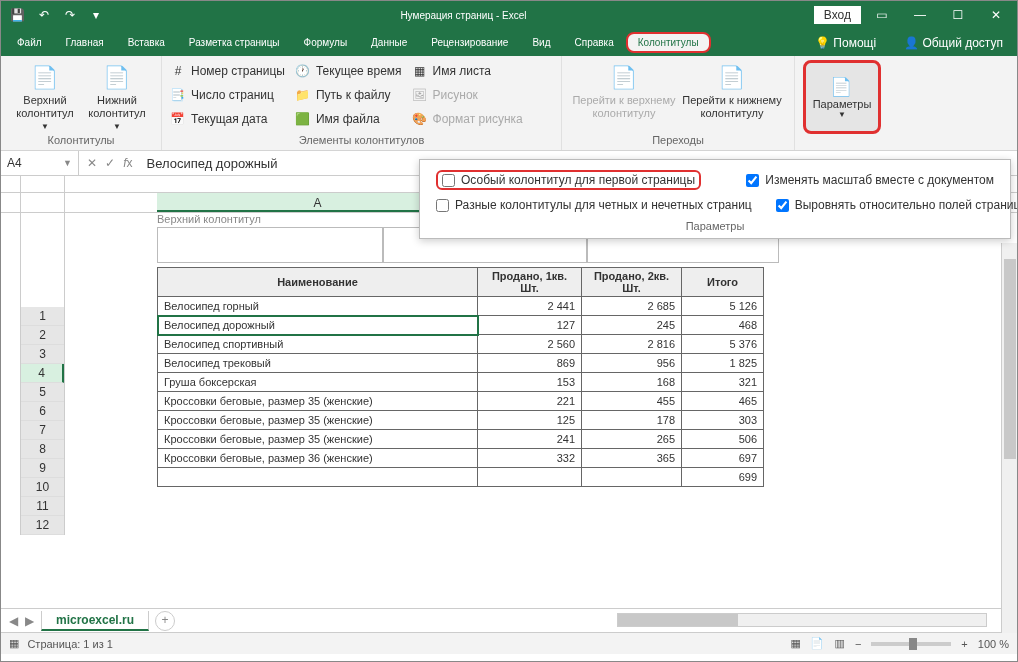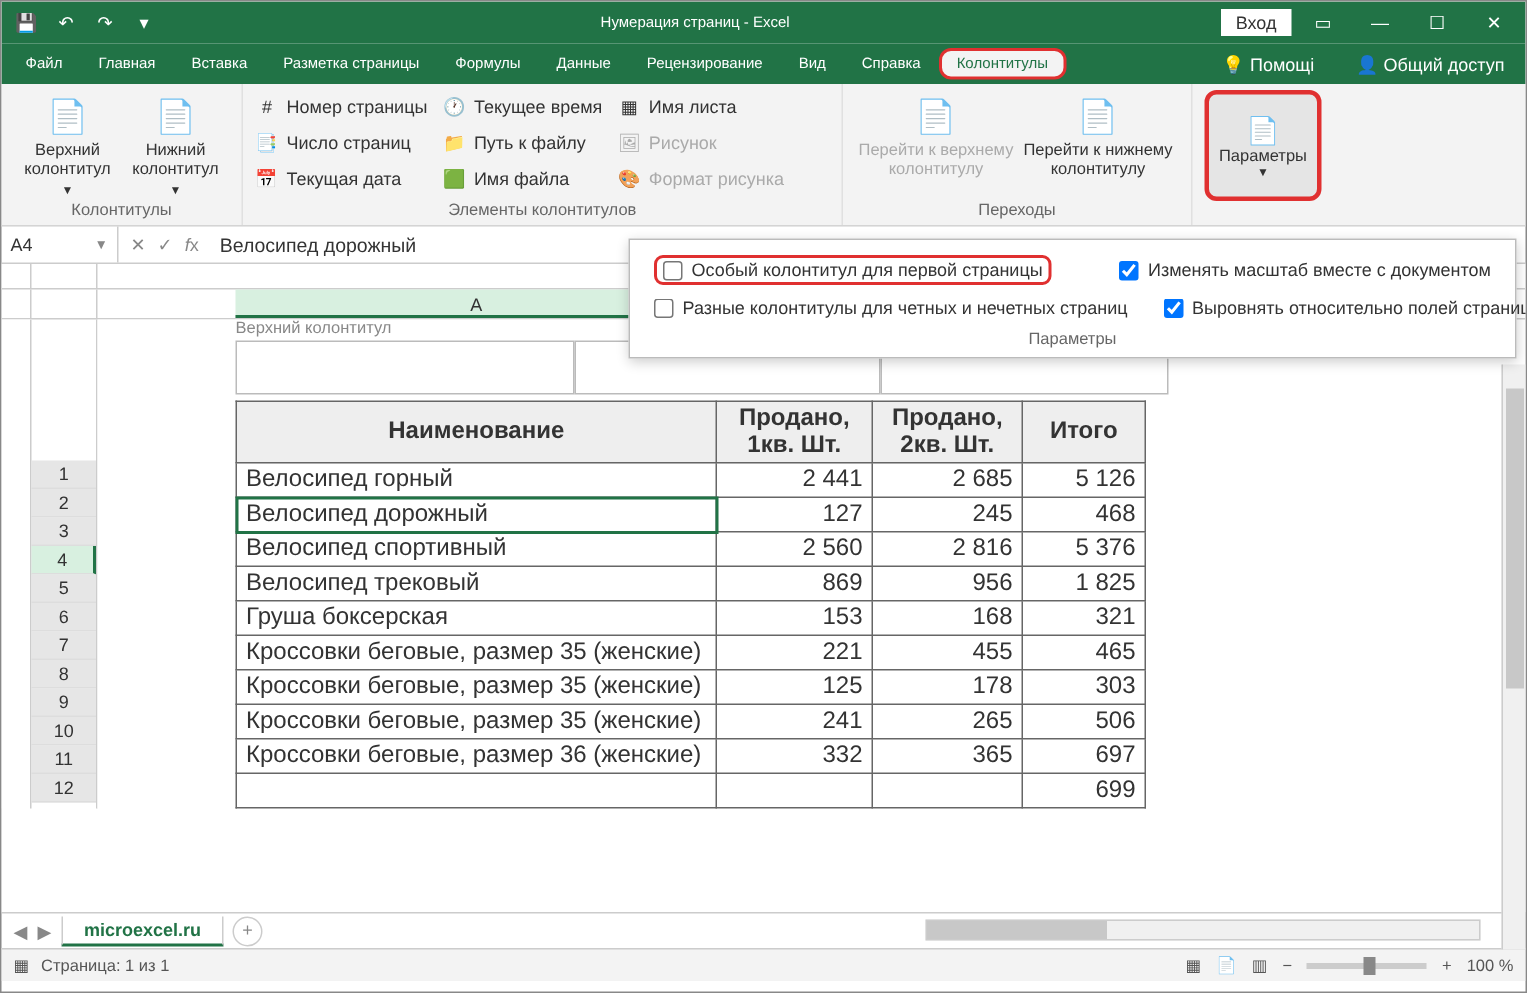--- a/index.html
+++ b/index.html
@@ -53,21 +53,21 @@
 .rnums { width:44px; border-right:1px solid #ccc; }
 .rnum { height:19px; border-bottom:1px solid #ddd; text-align:center; font-size:12px; line-height:19px; background:#e6e6e6;}
 .rnum.sel { background:#d8f0e0; border-right:2px solid #217346;}
 .page-view { background:#fff; position:relative; padding-left:92px;}
 .header-label { color:#888; font-size:11px; margin-bottom:2px;}
 .hf-boxes { display:flex; margin-bottom:4px;}
 .hf-box { border:1px solid #bbb; height:36px; }
 .hf-box:nth-child(1){width:226px;}
 .hf-box:nth-child(2){width:204px;}
 .hf-box:nth-child(3){width:192px;}
-.data-table { border-collapse:collapse; font-size:16px; }
+.data-table { border-collapse:collapse; font-size:11px; }
 .data-table th, .data-table td { border:1px solid #666; padding:2px 6px; height:19px; }
 .data-table th { background:#eee; font-weight:bold; text-align:center; }
 .data-table td.num { text-align:right; }
 .data-table tr.selected td:first-child { outline: 2px solid #217346; outline-offset:-1px; }
 .colA{width:320px;} .colB{width:104px;} .colC{width:100px;} .colD{width:82px;}
 .sheet-tabs { height:24px; border-top:1px solid #ccc; display:flex; align-items:center; padding-left:40px; gap:6px; position:relative; }
 .sheet-tab { border:1px solid #ccc; border-top:none; padding:2px 14px; font-size:12px; font-weight:bold; color:#217346; background:#fff; border-bottom:2px solid #217346;}
 .add-sheet { width:20px; height:20px; border:1px solid #ccc; border-radius:50%; text-align:center; line-height:16px; color:#888;}
 .hscroll { position:absolute; right:30px; top:4px; width:370px; height:14px; background:#f0f0f0; border:1px solid #ccc;}
 .hscroll-thumb{ position:absolute; left:0; top:0; height:100%; width:120px; background:#c8c8c8;}

